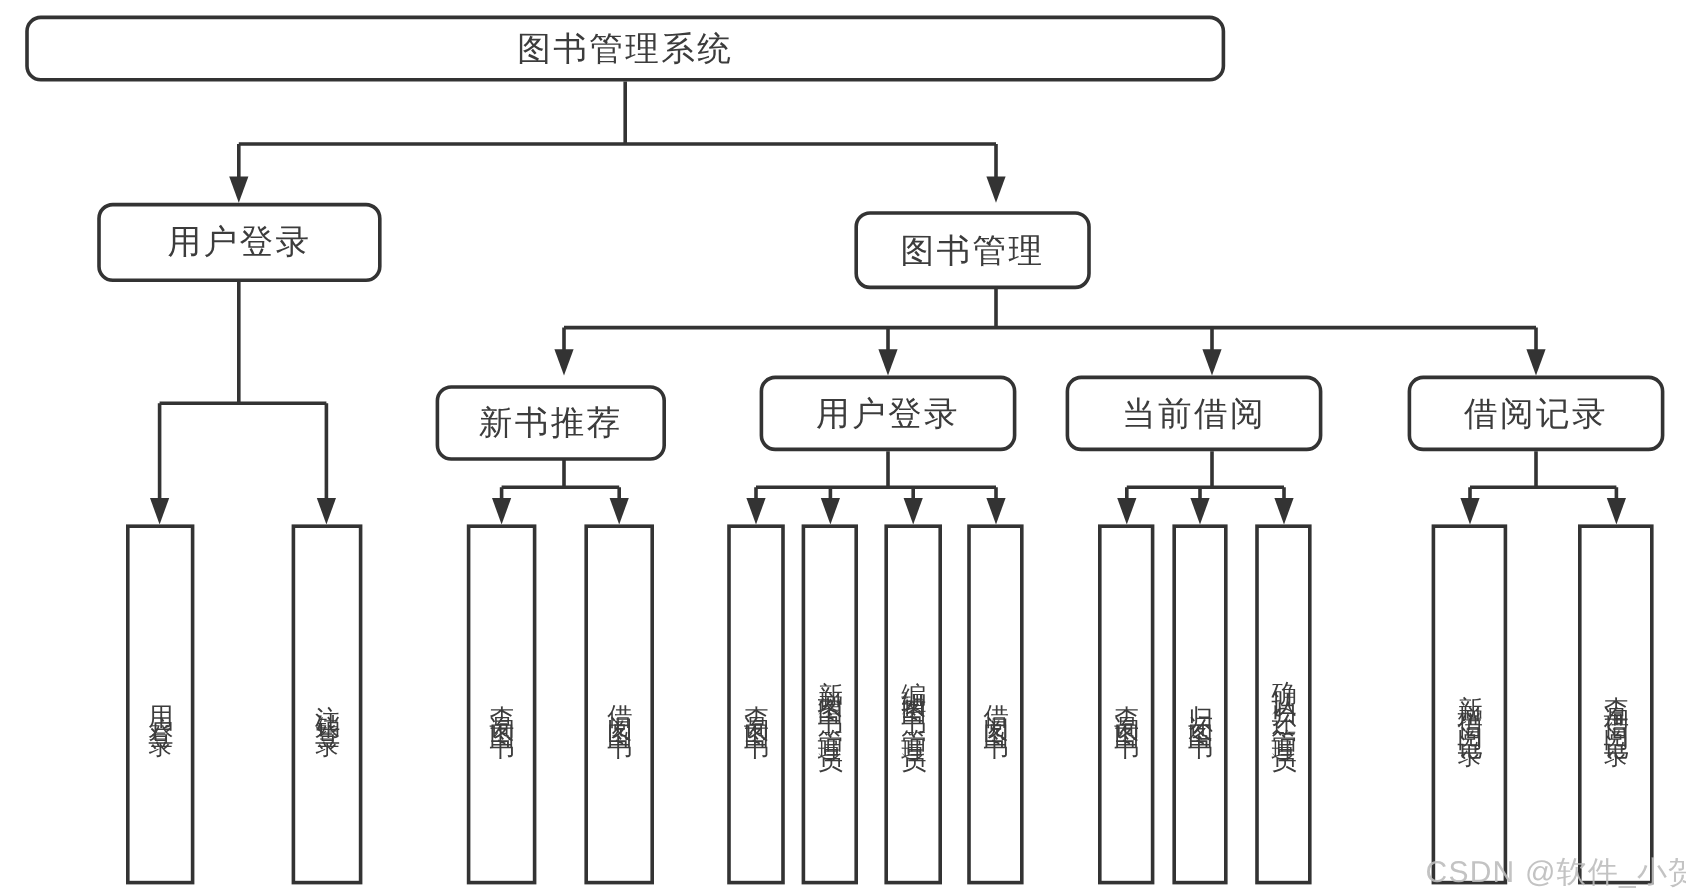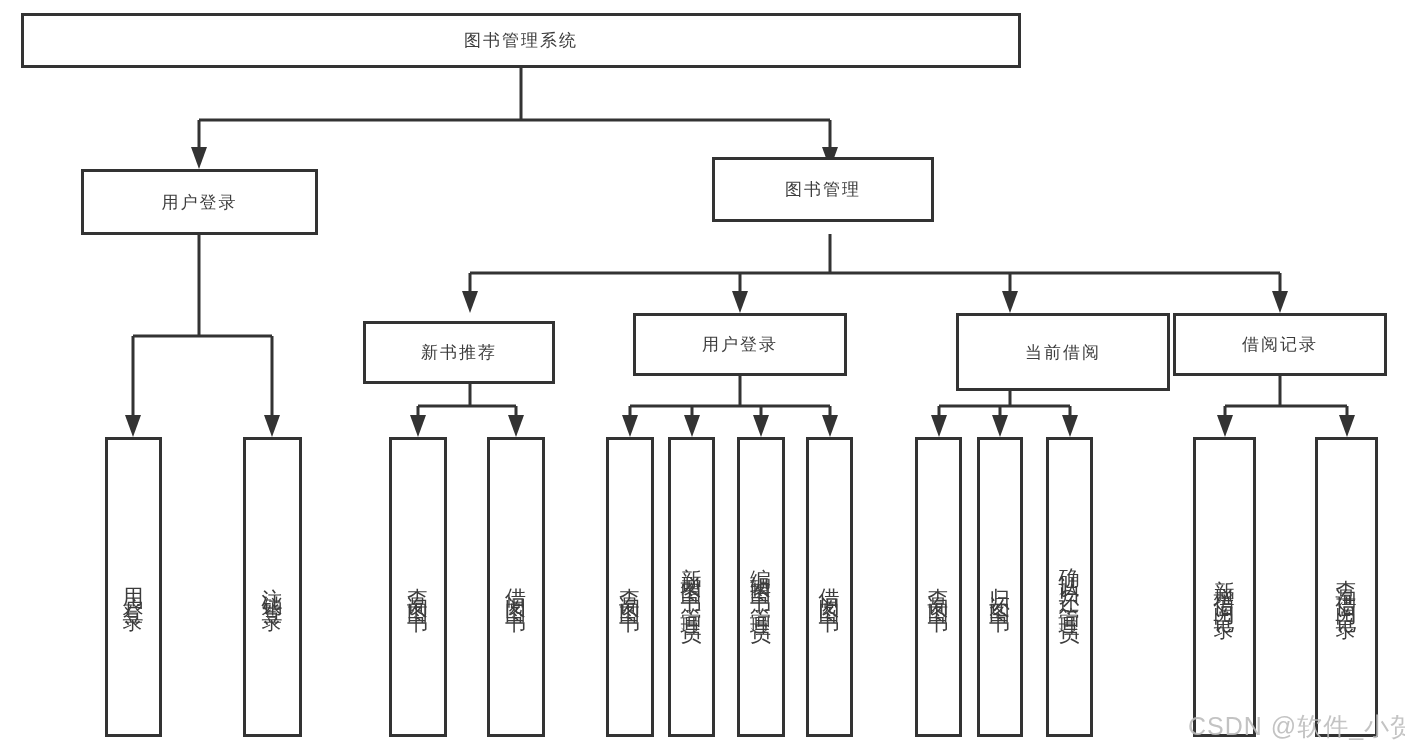--- a/index.html
+++ b/index.html
@@ -26,23 +26,24 @@
     box-sizing: border-box;
     border: 3px solid #333333;
     background: #ffffff;
     display: flex;
     align-items: center;
     justify-content: center;
     color: #3c3c3c;
     z-index: 2;
   }
   .node.h {
-    font-size: 17px;
+    font-size: 28px;
     letter-spacing: 2px;
     white-space: nowrap;
+    border-radius: 13px;
   }
   .node.v {
     writing-mode: vertical-rl;
     font-size: 21px;
     letter-spacing: 8px;
     line-height: 1;
   }
   .watermark {
     position: absolute;
     left: 1188px;
@@ -89,31 +90,31 @@
     <polygon points="1339,415 1355,415 1347,437" fill="#333333"></polygon>
   </svg>
 
   <div class="node h" style="left:21px;top:13px;width:1000px;height:55px">
     <span>图书管理系统</span>
   </div>
 
   <div class="node h" style="left:81px;top:169px;width:237px;height:66px">
     <span>用户登录</span>
   </div>
-  <div class="node h" style="left:712px;top:157px;width:222px;height:65px">
+  <div class="node h" style="left:712px;top:176px;width:197px;height:65px">
     <span>图书管理</span>
   </div>
 
   <div class="node h" style="left:363px;top:321px;width:192px;height:63px">
     <span>新书推荐</span>
   </div>
   <div class="node h" style="left:633px;top:313px;width:214px;height:63px">
     <span>用户登录</span>
   </div>
-  <div class="node h" style="left:956px;top:313px;width:214px;height:78px">
+  <div class="node h" style="left:888px;top:313px;width:214px;height:63px">
     <span>当前借阅</span>
   </div>
   <div class="node h" style="left:1173px;top:313px;width:214px;height:63px">
     <span>借阅记录</span>
   </div>
 
   <div class="node v" style="left:105px;top:437px;width:57px;height:300px">
     <span>用户登录</span>
   </div>
   <div class="node v" style="left:243px;top:437px;width:59px;height:300px">

